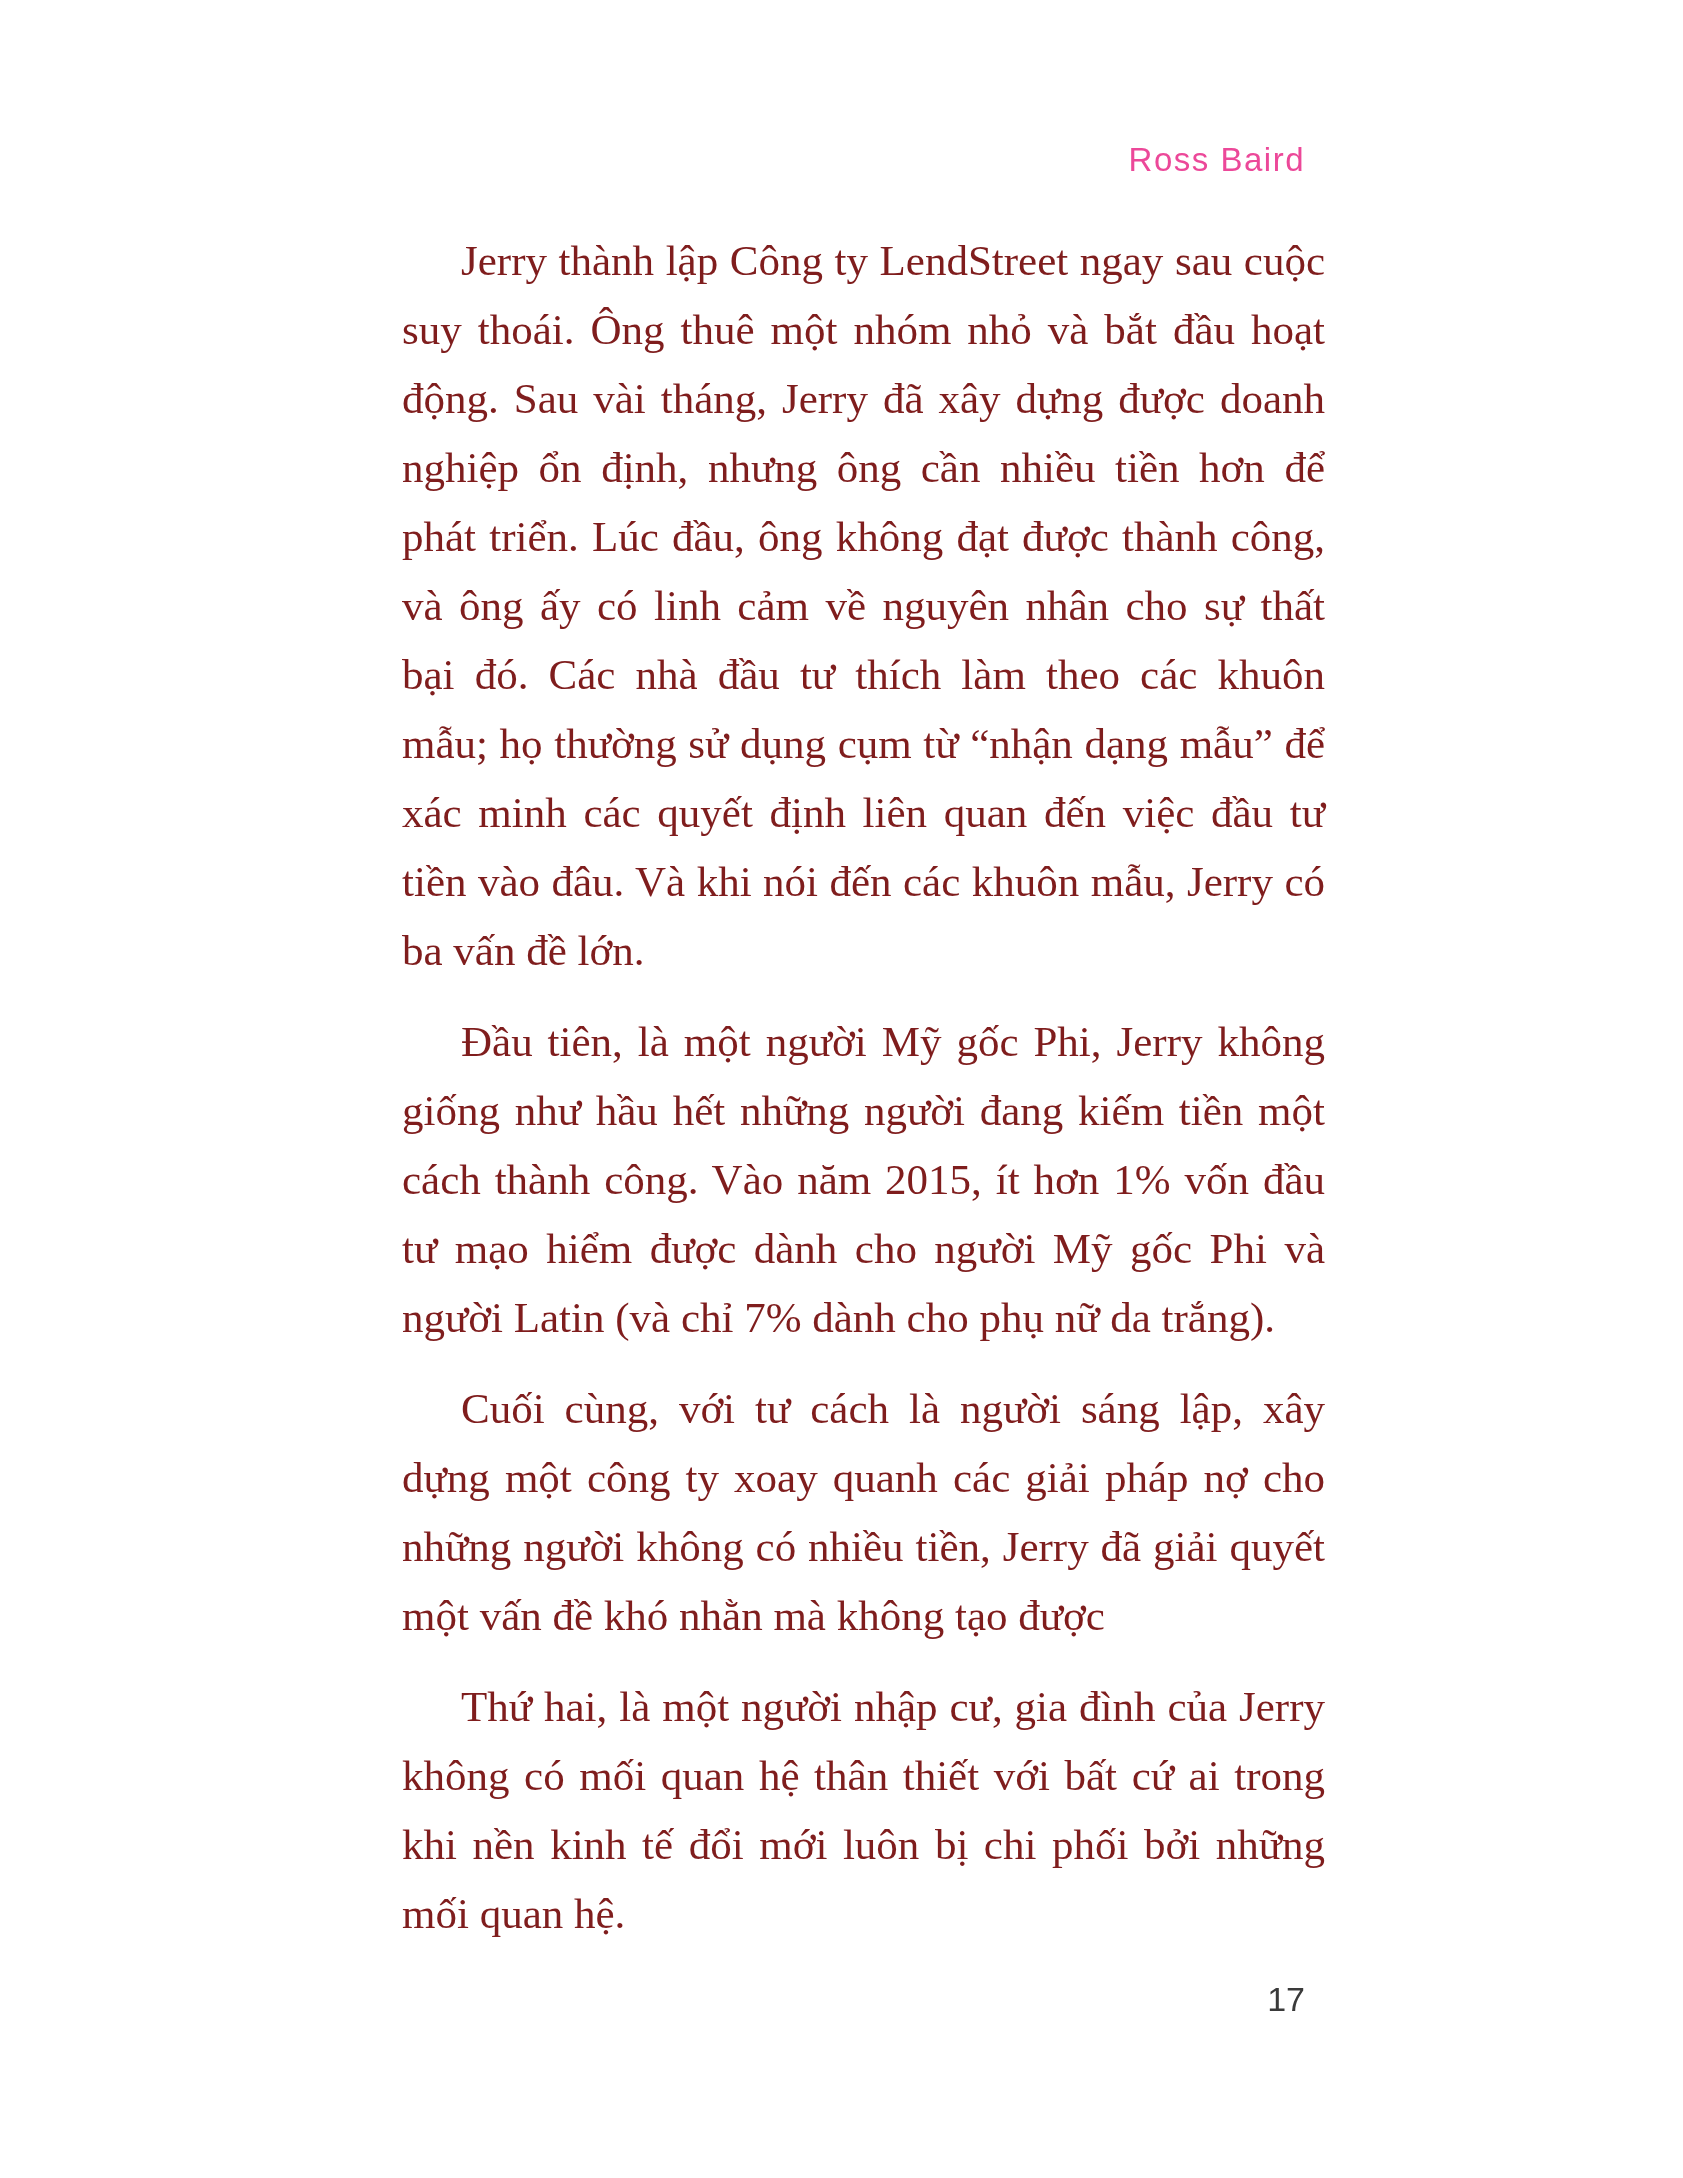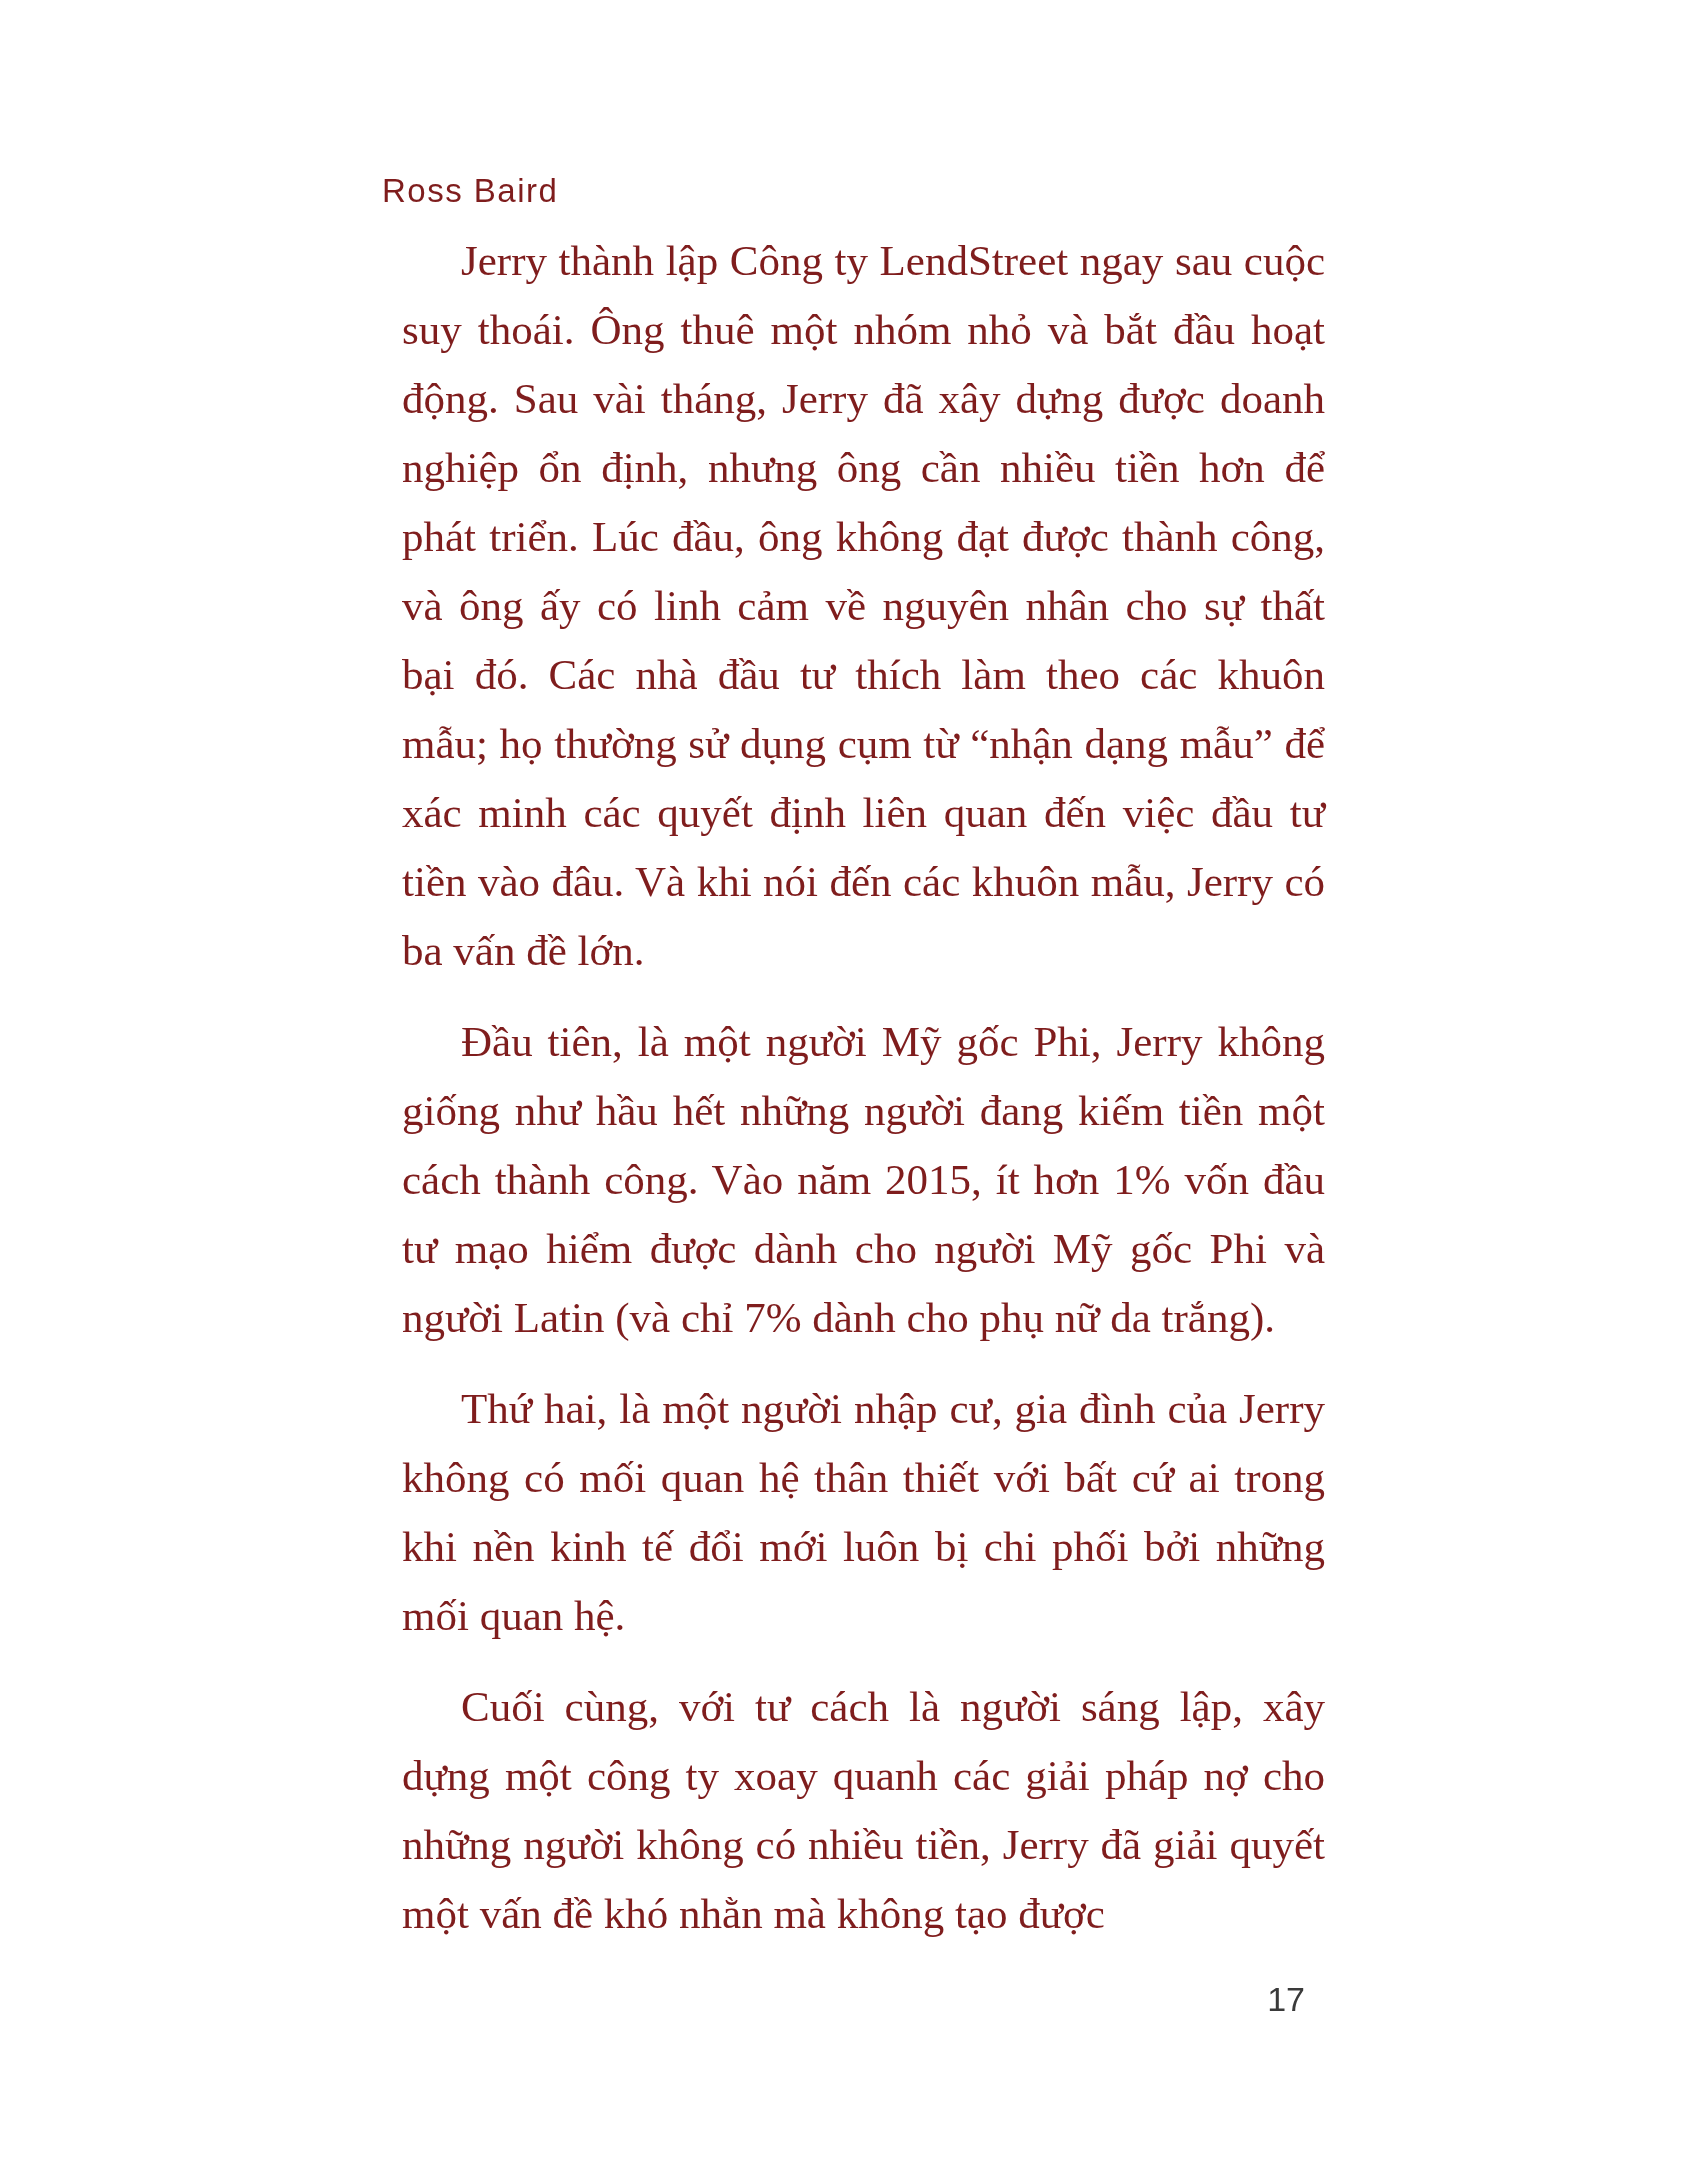--- a/index.html
+++ b/index.html
@@ -18,27 +18,26 @@
     width: 1683px;
     height: 2178px;
     background: #ffffff;
     overflow: hidden;
   }
   .running-header {
     position: absolute;
     top: 141px;
     left: 382px;
     width: 923px;
-    text-align: left;
+    text-align: right;
     font-family: "Liberation Sans", sans-serif;
     font-weight: 400;
     font-size: 33px;
     letter-spacing: 1.5px;
-    color: #7f1d1d;
-    margin-top: 31px;
+    color: #ec4899;
   }
   .content {
     position: absolute;
     top: 226px;
     left: 402px;
     width: 923px;
     font-size: 43px;
     line-height: 69px;
     color: #7f1d1d;
     text-align: justify;
@@ -63,20 +62,20 @@
 </head>
 <body>
 
 <div class="page">
 
   <div class="running-header">Ross Baird</div>
 
   <div class="content">
     <p>Jerry thành lập Công ty LendStreet ngay sau cuộc suy thoái. Ông thuê một nhóm nhỏ và bắt đầu hoạt động. Sau vài tháng, Jerry đã xây dựng được doanh nghiệp ổn định, nhưng ông cần nhiều tiền hơn để phát triển. Lúc đầu, ông không đạt được thành công, và ông ấy có linh cảm về nguyên nhân cho sự thất bại đó. Các nhà đầu tư thích làm theo các khuôn mẫu; họ thường sử dụng cụm từ “nhận dạng mẫu” để xác minh các quyết định liên quan đến việc đầu tư tiền vào đâu. Và khi nói đến các khuôn mẫu, Jerry có ba vấn đề lớn.</p>
     <p>Đầu tiên, là một người Mỹ gốc Phi, Jerry không giống như hầu hết những người đang kiếm tiền một cách thành công. Vào năm 2015, ít hơn 1% vốn đầu tư mạo hiểm được dành cho người Mỹ gốc Phi và người Latin (và chỉ 7% dành cho phụ nữ da trắng).</p>
+    <p>Cuối cùng, với tư cách là người sáng lập, xây dựng một công ty xoay quanh các giải pháp nợ cho những người không có nhiều tiền, Jerry đã giải quyết một vấn đề khó nhằn mà không tạo được</p>
     <p>Thứ hai, là một người nhập cư, gia đình của Jerry không có mối quan hệ thân thiết với bất cứ ai trong khi nền kinh tế đổi mới luôn bị chi phối bởi những mối quan hệ.</p>
-    <p>Cuối cùng, với tư cách là người sáng lập, xây dựng một công ty xoay quanh các giải pháp nợ cho những người không có nhiều tiền, Jerry đã giải quyết một vấn đề khó nhằn mà không tạo được</p>
   </div>
 
   <div class="page-number">17</div>
 
 </div>
 
 
 </body></html>

